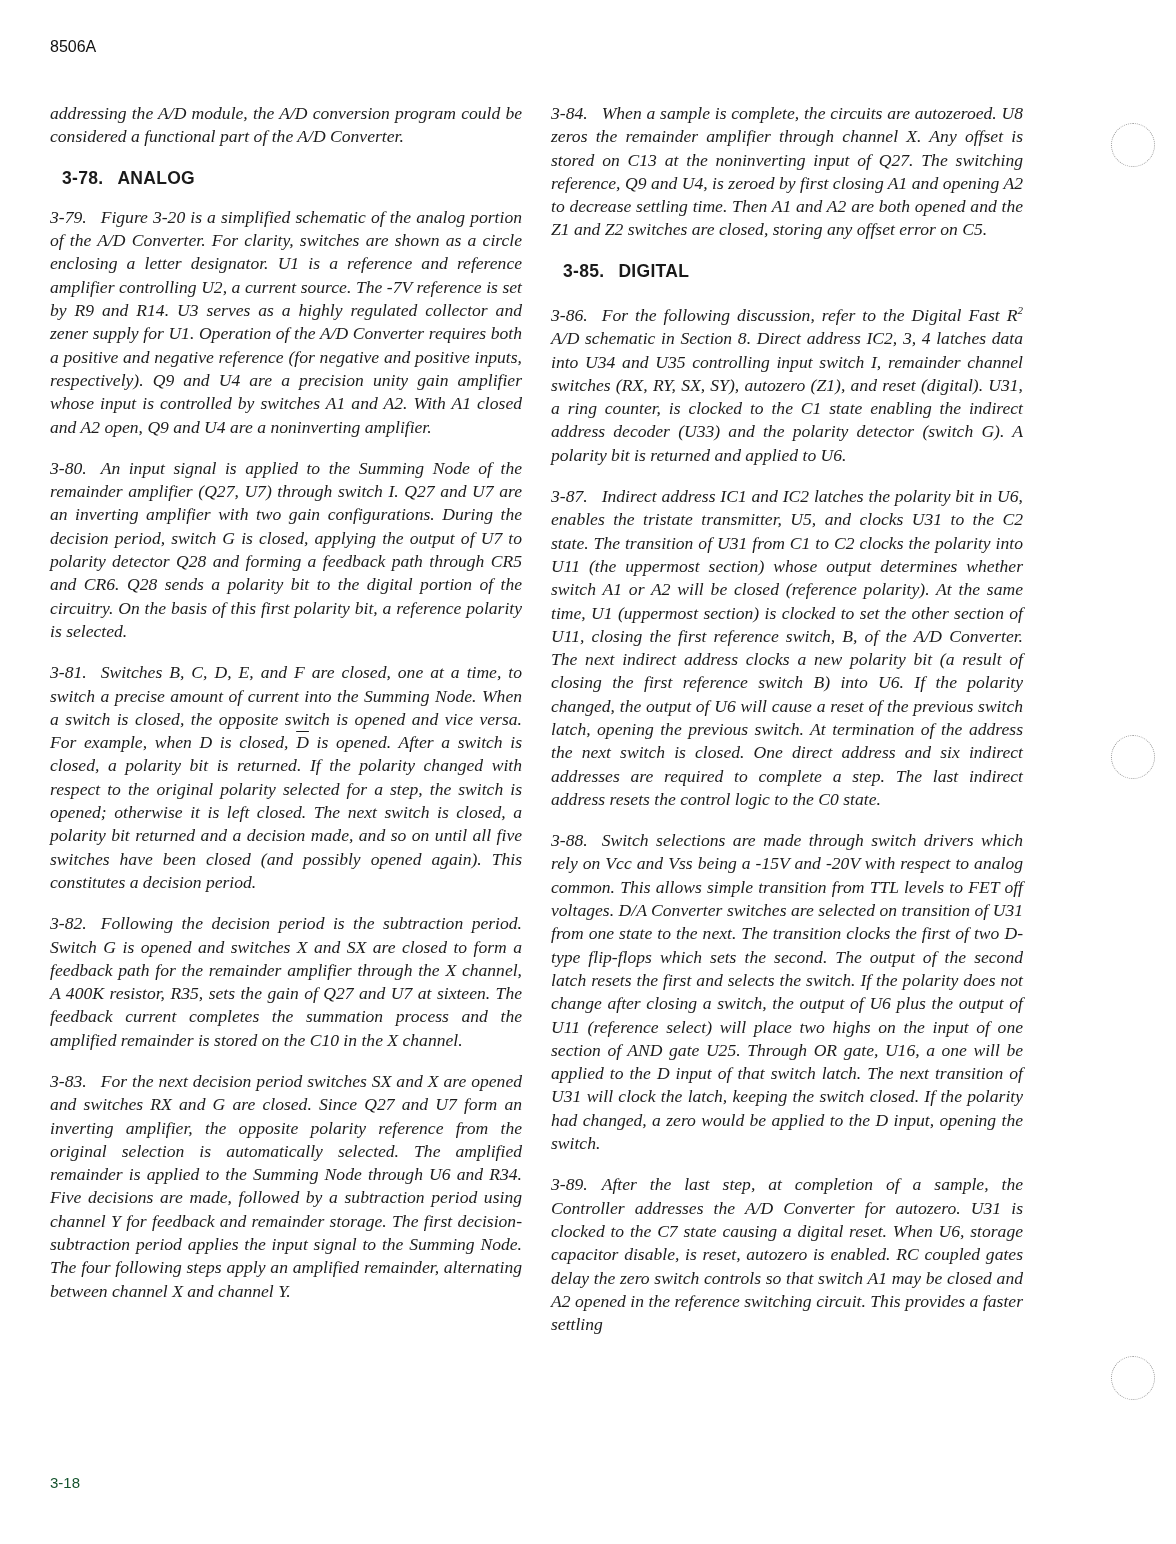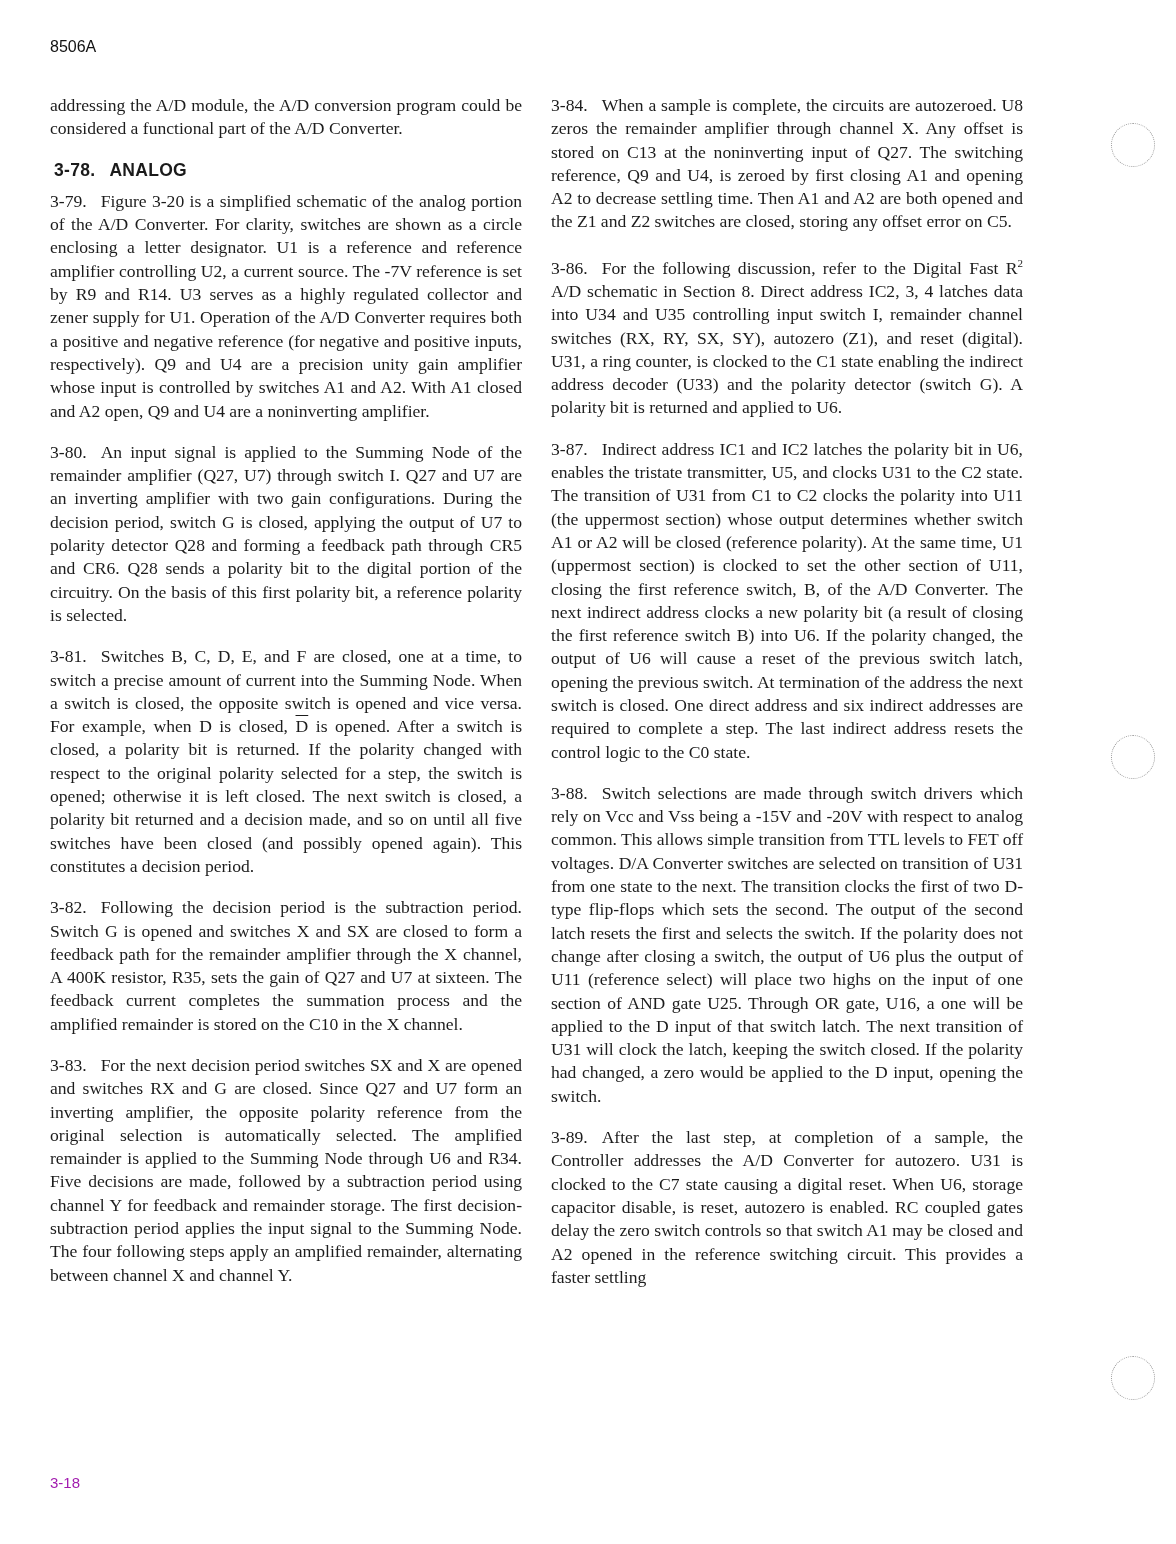--- a/index.html
+++ b/index.html
@@ -6,35 +6,35 @@
   body {
     width: 1176px; height: 1544px; position: relative; overflow: hidden;
     color: #1a1a1a;
   }
   .doc-id {
     position: absolute; left: 50px; top: 38px;
     font-family: "Liberation Sans", sans-serif; font-size: 16px; color: #111;
   }
   .page-num {
     position: absolute; left: 50px; top: 1474px;
-    font-family: "Liberation Sans", sans-serif; font-size: 15px; color: #a21caf;
+    font-family: "Liberation Sans", sans-serif; font-size: 15px; color: #14532d;
   }
   .column {
     position: absolute; top: 86px; width: 472px;
     font-family: "Liberation Serif", serif; font-size: 17.6px; line-height: 23.3px;
     text-align: justify; color: #1c1c1c;
   }
   .col-left { left: 50px; }
   .col-right { left: 551px; }
-  .para { margin: 8px 0 18px 0; }
+  .para { margin: 16px 0 18px 0; font-style: italic; }
   .para.tight { margin-bottom: 0; }
   .para-num { margin-right: 14px; }
   .heading {
     font-family: "Liberation Sans", sans-serif; font-size: 17.5px;
-    line-height: 23.3px; margin: 4px; letter-spacing: 0.3px; color: #1a1a1a;
+    line-height: 23.3px; margin: 12px; letter-spacing: 0.3px; color: #1a1a1a;
   }
   .heading .h-num { margin-right: 14px; }
   .overbar { text-decoration: overline; }
   .hole {
     position: absolute; width: 44px; height: 44px; border-radius: 50%;
     border: 1.5px dotted #9a9a9a; box-sizing: border-box;
   }
 </style>
 </head>
 <body>
@@ -74,20 +74,23 @@
   <p class="para tight">
     <span class="para-num">3-83.</span><span>For the next decision period switches SX and X are opened and switches RX and G are closed. Since Q27 and U7 form an inverting amplifier, the opposite polarity reference from the original selection is automatically selected. The amplified remainder is applied to the Summing Node through U6 and R34. Five decisions are made, followed by a subtraction period using channel Y for feedback and remainder storage. The first decision-subtraction period applies the input signal to the Summing Node. The four following steps apply an amplified remainder, alternating between channel X and channel Y.</span>
   </p>
 </div>
 
 <div class="column col-right">
   <p class="para">
     <span class="para-num">3-84.</span><span>When a sample is complete, the circuits are autozeroed. U8 zeros the remainder amplifier through channel X. Any offset is stored on C13 at the noninverting input of Q27. The switching reference, Q9 and U4, is zeroed by first closing A1 and opening A2 to decrease settling time. Then A1 and A2 are both opened and the Z1 and Z2 switches are closed, storing any offset error on C5.</span>
   </p>
 
+  <h2 class="heading">
+    <span class="h-num">3-85.</span><span>DIGITAL</span>
+  </h2>
 
   <p class="para">
     <span class="para-num">3-86.</span><span>For the following discussion, refer to the Digital Fast R</span><sup style="font-size:11px;">2</sup><span> A/D schematic in Section 8. Direct address IC2, 3, 4 latches data into U34 and U35 controlling input switch I, remainder channel switches (RX, RY, SX, SY), autozero (Z1), and reset (digital). U31, a ring counter, is clocked to the C1 state enabling the indirect address decoder (U33) and the polarity detector (switch G). A polarity bit is returned and applied to U6.</span>
   </p>
 
   <p class="para">
     <span class="para-num">3-87.</span><span>Indirect address IC1 and IC2 latches the polarity bit in U6, enables the tristate transmitter, U5, and clocks U31 to the C2 state. The transition of U31 from C1 to C2 clocks the polarity into U11 (the uppermost section) whose output determines whether switch A1 or A2 will be closed (reference polarity). At the same time, U1 (uppermost section) is clocked to set the other section of U11, closing the first reference switch, B, of the A/D Converter. The next indirect address clocks a new polarity bit (a result of closing the first reference switch B) into U6. If the polarity changed, the output of U6 will cause a reset of the previous switch latch, opening the previous switch. At termination of the address the next switch is closed. One direct address and six indirect addresses are required to complete a step. The last indirect address resets the control logic to the C0 state.</span>
   </p>
 
   <p class="para">

